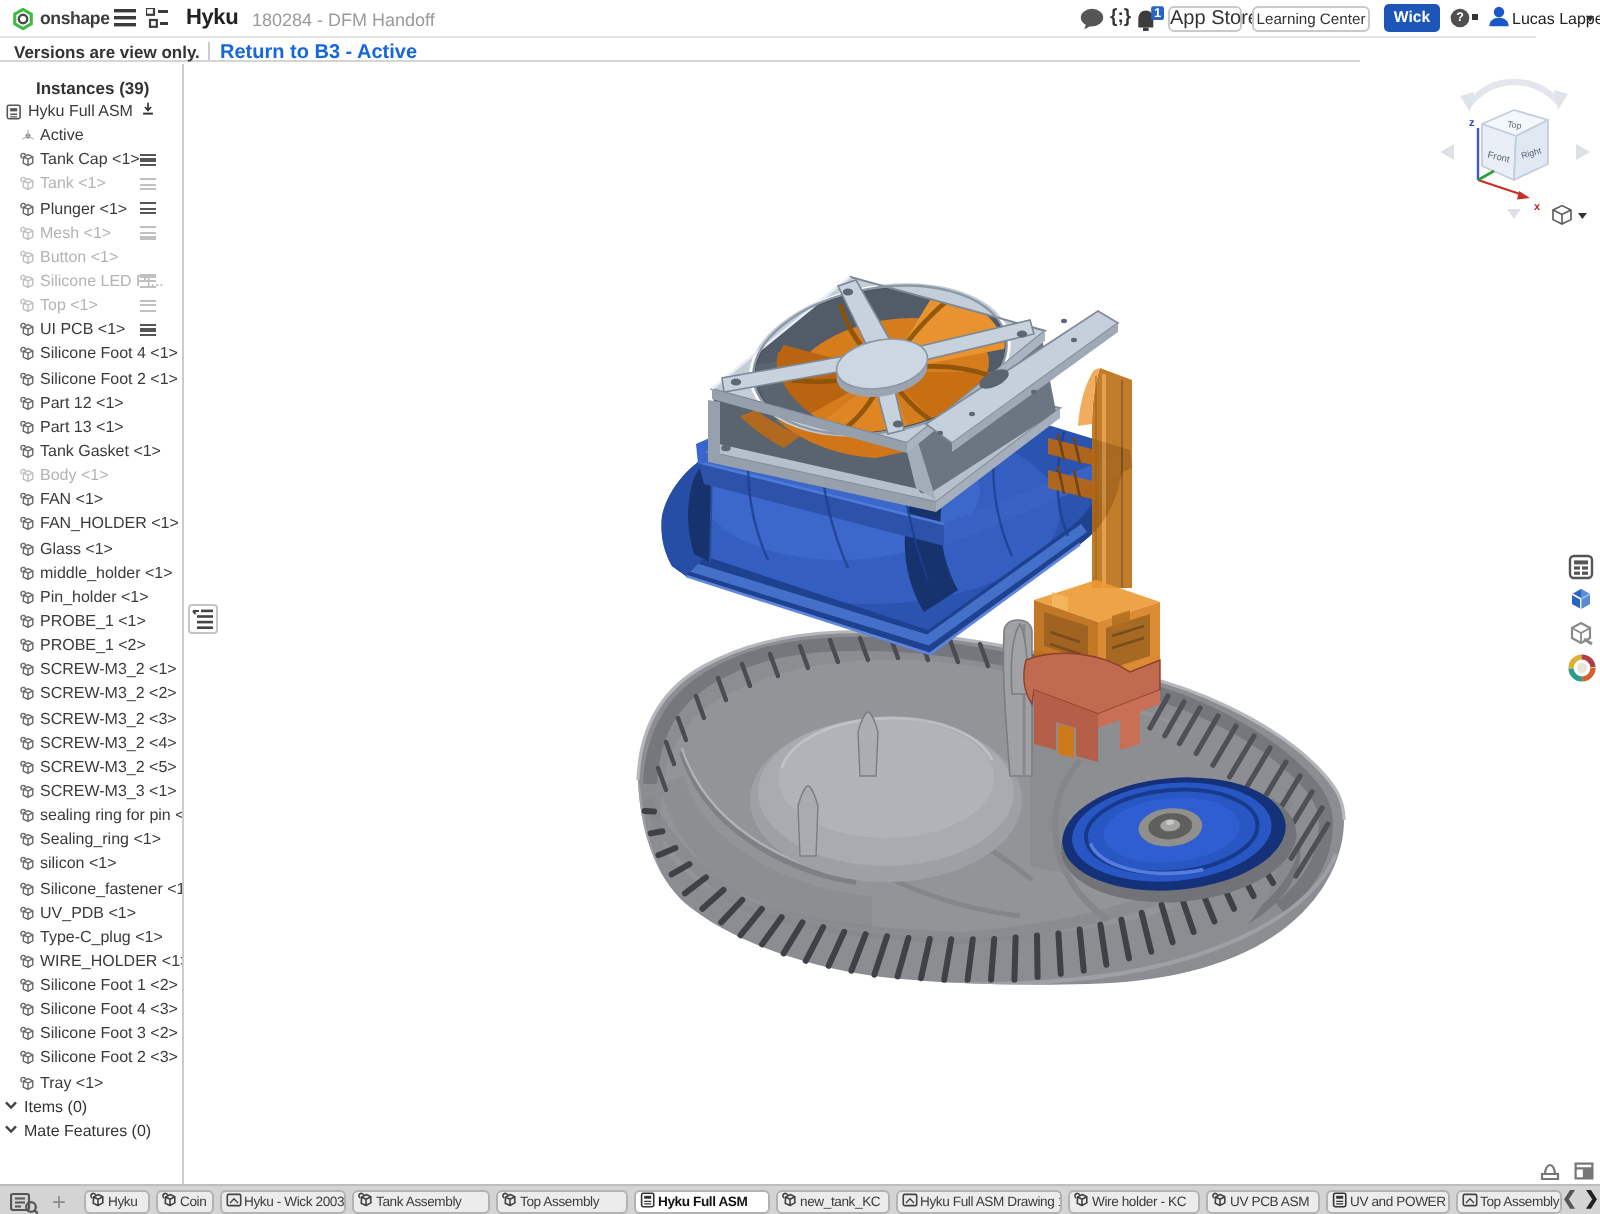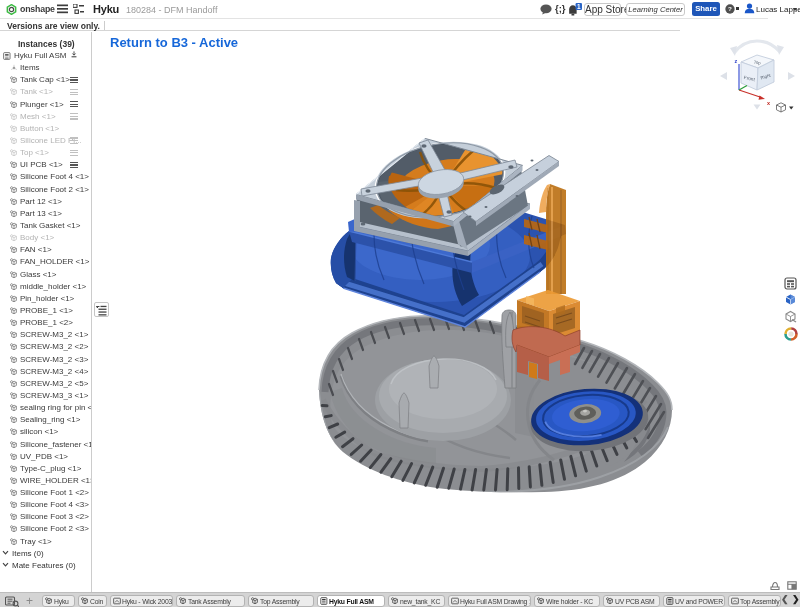--- a/index.html
+++ b/index.html
@@ -12,21 +12,21 @@
 #topbar .docname { position:absolute; left:93px; top:3px; font-size:11px; font-weight:bold; color:#222; letter-spacing:-0.2px; }
 #topbar .docdesc { position:absolute; left:126px; top:4.5px; font-size:9px; color:#9a9a9a; }
 .tico { position:absolute; top:4px; }
 .btn { position:absolute; top:2.5px; height:13px; background:#fff; border:1px solid #c9c9c9; border-radius:3px; font-size:8.2px; color:#333; text-align:center; line-height:11px; white-space:nowrap; }
 #sharebtn { position:absolute; left:692px; top:2px; width:28px; height:14px; background:#1e56b8; border-radius:2.5px; color:#fff; font-size:7.8px; font-weight:bold; text-align:center; line-height:14px; }
 #uname { position:absolute; left:756px; top:5px; font-size:8px; color:#222; white-space:nowrap; }
 
 #verbar { position:absolute; left:0; top:20px; width:680px; height:11px; background:#fff; border-bottom:1px solid #d5d5d5; }
 #verbar .v1 { position:absolute; left:7px; top:1px; font-size:8.5px; font-weight:bold; color:#333; }
 #verbar .sep { position:absolute; left:104px; top:1px; width:1px; height:9px; background:#ccc; }
-#verbar .v2 { position:absolute; left:110px; top:1px; font-size:13px; font-weight:bold; color:#1667d9;margin-top:14px; }
+#verbar .v2 { position:absolute; left:110px; top:1px; font-size:10px; font-weight:bold; color:#1667d9; }
 
 #lpanel { position:absolute; left:0; top:32px; width:92px; height:560px; background:#fff; border-right:1px solid #ccc; overflow:hidden; }
 #lpanel .hdr { margin:7px 0 1px 18px; font-size:8.5px; font-weight:bold; color:#333; }
 .trow { position:relative; height:12.15px; line-height:12.15px; font-size:8px; color:#3a3a3a; white-space:nowrap; }
 .trow .txt { position:absolute; left:20px; top:0; }
 .trow.l0 .txt { left:14px; }
 .trow.gray { color:#b3b3b3; }
 .trow .pic { position:absolute; left:10px; top:2px; width:8px; height:8px; }
 .trow.l0 .pic { left:3px; }
 .trow .ham { position:absolute; left:70px; top:2.5px; width:8px; height:7px; }
@@ -321,22 +321,22 @@
       </svg>
   <div style="position:absolute;left:555px;top:3px;font-size:9.5px;color:#333;font-weight:bold;">{;}</div>
   <svg class="tico" style="left:567px;top:2.5px" width="15" height="13" viewBox="0 0 14 12">
         <path d="M2 10 L2 6 C2 3.5 3.5 2 5.5 2 C7.5 2 9 3.5 9 6 L9 10 Z" fill="#3c3c3c"></path>
         <rect x="4.2" y="10" width="2.6" height="1.6" fill="#3c3c3c"></rect>
         <rect x="8" y="0" width="6" height="6.5" rx="1" fill="#2a64c5"></rect>
         <text x="11" y="5.2" font-size="6" fill="#fff" text-anchor="middle" font-weight="bold">1</text>
       </svg>
   <div class="btn" style="left:584px;width:37px;font-size:10px;">App&nbsp;Store</div>
 
-  <div class="btn" style="left:626px;width:59px;font-size:7.6px;font-style:italic;">Learning&nbsp;Center</div>
-  <div id="sharebtn">Share</div>
+  <div class="btn" style="left:626px;width:59px;font-size:7.6px;">Learning&nbsp;Center</div>
+  <div id="sharebtn">Wick</div>
   <svg class="tico" style="left:725px;top:3.5px" width="10" height="10" viewBox="0 0 12 12">
         <circle cx="6" cy="6" r="5.6" fill="#4f4f4f"></circle>
         <text x="6" y="8" font-size="7.5" fill="#fff" text-anchor="middle" font-weight="bold">?</text>
       </svg>
   <div style="position:absolute;left:736px;top:7px;width:3px;height:3px;background:#333;"></div>
   <svg class="tico" style="left:744px;top:3px" width="11" height="11" viewBox="0 0 13 13">
         <circle cx="6.5" cy="3.6" r="3.1" fill="#1a57c9"></circle>
         <path d="M0.8 12 C0.8 8.6 3.3 6.9 6.5 6.9 C9.7 6.9 12.2 8.6 12.2 12 Z" fill="#1a57c9"></path>
       </svg>
   <div id="uname">Lucas Lappe</div>
@@ -362,21 +362,21 @@
           <svg class="ham" style="top:1px" viewBox="0 0 10 10" width="9" height="9">
             <path d="M5 0.5 L5 5.5 M2.8 3.6 L5 6 L7.2 3.6" stroke="#333" stroke-width="1.2" fill="none"></path>
             <rect x="1.5" y="7.6" width="7" height="1.4" fill="#333"></rect>
           </svg>
         </div>
 <div class="trow">
           <svg class="pic" viewBox="0 0 10 10">
             <circle cx="5" cy="5" r="1.6" fill="#8a8a8a"></circle>
             <path d="M5 5 L5 1 M5 5 L8.6 7 M5 5 L1.4 7" stroke="#bbb" stroke-width="0.8"></path>
           </svg>
-          <span class="txt">Items</span>
+          <span class="txt">Active</span>
         </div>
 <div class="trow">
           <svg class="pic" viewBox="0 0 10 10">
             <path d="M2.3 3.1 L5.2 1.6 L8 3 L8 6.8 L5 8.4 L2 7 Z M2.3 3.1 L5 4.5 L8 3 M5 4.5 L5 8.4" fill="none" stroke="#6a6a6a" stroke-width="0.9" stroke-linejoin="round"></path>
             <path d="M3.5 1.9 A 1.5 1.5 0 1 0 1.6 3.8" fill="none" stroke="#6a6a6a" stroke-width="0.9"></path>
           </svg>
           <span class="txt">Tank Cap &lt;1&gt;</span>
           <span class="ham">
             <i></i>
             <i></i>

